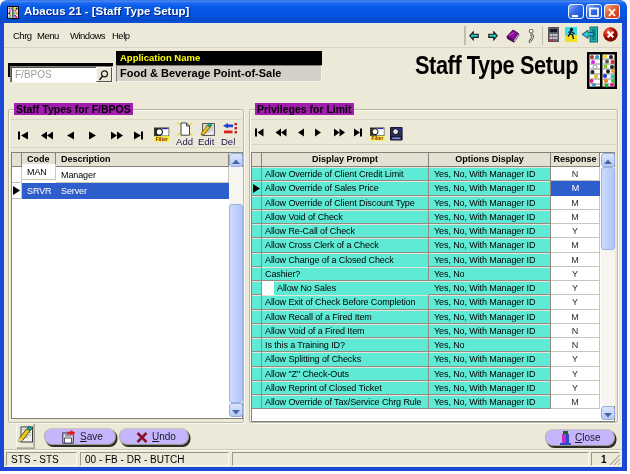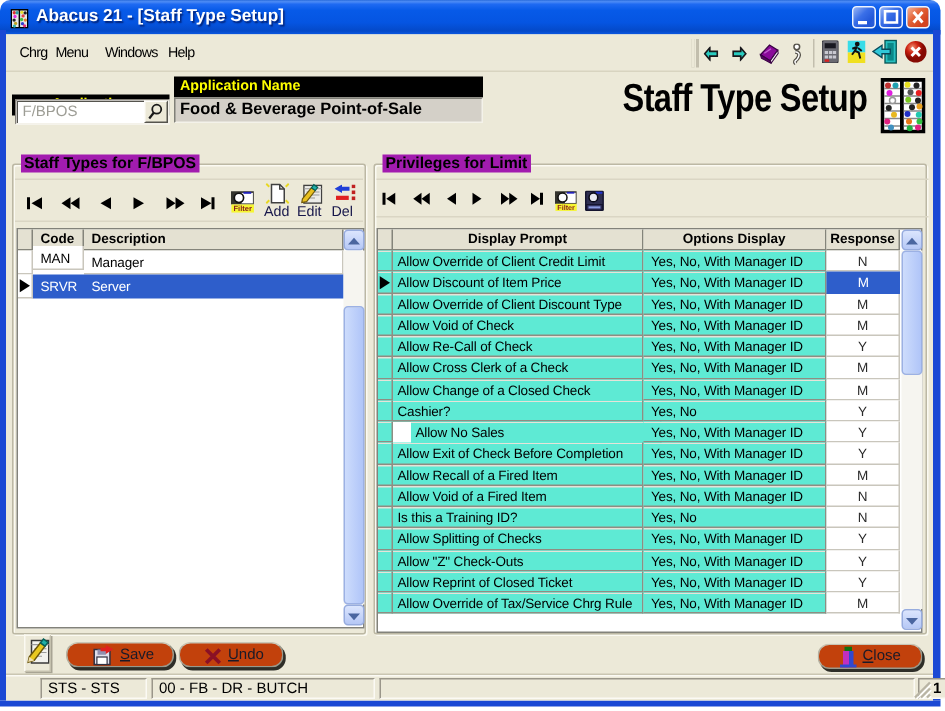--- a/index.html
+++ b/index.html
@@ -54,28 +54,28 @@
 .cell { font-size:9px; letter-spacing:-0.1px; color:#000; line-height:14.25px; white-space:nowrap; overflow:hidden; }
 .gline { border-right:1px solid #c9c6bc; border-bottom:1px solid #c9c6bc; }
 .graycell { background:#5eead4; border-right:1px solid #8f8d82; border-bottom:1px solid #8f8d82; box-shadow:inset 0 1px 0 #e6e3d8; }
 
 
 .sbtn { width:14px; height:14px; background:linear-gradient(180deg,#dbe5fd,#b6c8f6); border:1px solid #97acde; border-radius:3px; }
 .sthumb { width:14px; background:linear-gradient(90deg,#cddcfc,#b0c5f8); border:1px solid #9cb1e4; border-radius:3px; }
 .strack { width:14px; background:#f6f5f0; }
 
 
-.pill { background:#c2410c; border:1px solid #9a988a; border-top-color:#c8c5b5; border-left-color:#b5b2a2; border-radius:8px; box-shadow:1.5px 2px 0 0 #2e2e28; font-size:10px; color:#1a1a28; }
+.pill { background:#c4b5fd; border:1px solid #9a988a; border-top-color:#c8c5b5; border-left-color:#b5b2a2; border-radius:8px; box-shadow:1.5px 2px 0 0 #2e2e28; font-size:10px; color:#1a1a28; }
 #savebtn { left:44px; top:428px; width:72px; height:17px; }
 #undobtn { left:119px; top:428px; width:70px; height:17px; }
 #closebtn { left:545px; top:429px; width:70px; height:17px; }
 
 
 #statusbar { left:4px; top:449px; width:618px; height:18px; background:#ECE9D8; border-top:1px solid #cac6b2; box-shadow:inset 0 1px 0 #fbfaf4; }
-.scell { top:452px; height:14px; border:1px solid #9a968a; border-right-color:#fbfaf4; border-bottom-color:#fbfaf4; font-size:10px; line-height:13px; padding-left:4px; color:#000; background:#ECE9D8;margin-left:21px; }
+.scell { top:452px; height:14px; border:1px solid #9a968a; border-right-color:#fbfaf4; border-bottom-color:#fbfaf4; font-size:10px; line-height:13px; padding-left:4px; color:#000; background:#ECE9D8; }
 </style>
 </head>
 <body>
 
 <div class="abs" id="titlebar"></div>
 <div class="abs" id="bl"></div>
 <div class="abs" id="br"></div>
 <div class="abs" id="bb"></div>
 <div class="abs" id="client"></div>
 
@@ -336,21 +336,21 @@
 <div class="abs hdr" style="left:262px; top:152.5px; width:167px; height:14.5px; text-align:center;">Display Prompt</div>
 <div class="abs hdr" style="left:429px; top:152.5px; width:122px; height:14.5px; text-align:center;">Options Display</div>
 <div class="abs hdr" style="left:551px; top:152.5px; width:49px; height:14.5px; text-align:center;">Response</div>
 <div class="abs cell graycell" style="left:252px; top:167.0px; width:10px; height:14.25px;"></div>
 <div class="abs cell graycell" style="left:262px; top:167.0px; width:167px; height:14.25px; padding-left:3px;">Allow Override of Client Credit Limit</div>
 <div class="abs cell graycell" style="left:429px; top:167.0px; width:122px; height:14.25px; padding-left:5px;">Yes, No, With Manager ID</div>
 <div class="abs cell gline" style="left:551px; top:167.0px; width:49px; height:14.25px; text-align:center; background:#fff; color:#2a2a2a;">N</div>
 <div class="abs cell graycell" style="left:252px; top:181.25px; width:10px; height:14.25px;"><svg width="7" height="9" style="margin:2.5px 0 0 1px;">
       <path d="M0 0 L7 4.5 L0 9 Z" fill="#000"></path>
     </svg></div>
-<div class="abs cell graycell" style="left:262px; top:181.25px; width:167px; height:14.25px; padding-left:3px;">Allow Discount of Item Price</div>
+<div class="abs cell graycell" style="left:262px; top:181.25px; width:167px; height:14.25px; padding-left:3px;">Allow Override of Sales Price</div>
 <div class="abs cell graycell" style="left:429px; top:181.25px; width:122px; height:14.25px; padding-left:5px;">Yes, No, With Manager ID</div>
 <div class="abs cell" style="left:551px; top:181.25px; width:49px; height:14.25px; text-align:center; background:#2e5ecb; color:#fff;">M</div>
 <div class="abs cell graycell" style="left:252px; top:195.5px; width:10px; height:14.25px;"></div>
 <div class="abs cell graycell" style="left:262px; top:195.5px; width:167px; height:14.25px; padding-left:3px;">Allow Override of Client Discount Type</div>
 <div class="abs cell graycell" style="left:429px; top:195.5px; width:122px; height:14.25px; padding-left:5px;">Yes, No, With Manager ID</div>
 <div class="abs cell gline" style="left:551px; top:195.5px; width:49px; height:14.25px; text-align:center; background:#fff; color:#2a2a2a;">M</div>
 <div class="abs cell graycell" style="left:252px; top:209.75px; width:10px; height:14.25px;"></div>
 <div class="abs cell graycell" style="left:262px; top:209.75px; width:167px; height:14.25px; padding-left:3px;">Allow Void of Check</div>
 <div class="abs cell graycell" style="left:429px; top:209.75px; width:122px; height:14.25px; padding-left:5px;">Yes, No, With Manager ID</div>
 <div class="abs cell gline" style="left:551px; top:209.75px; width:49px; height:14.25px; text-align:center; background:#fff; color:#2a2a2a;">M</div>

